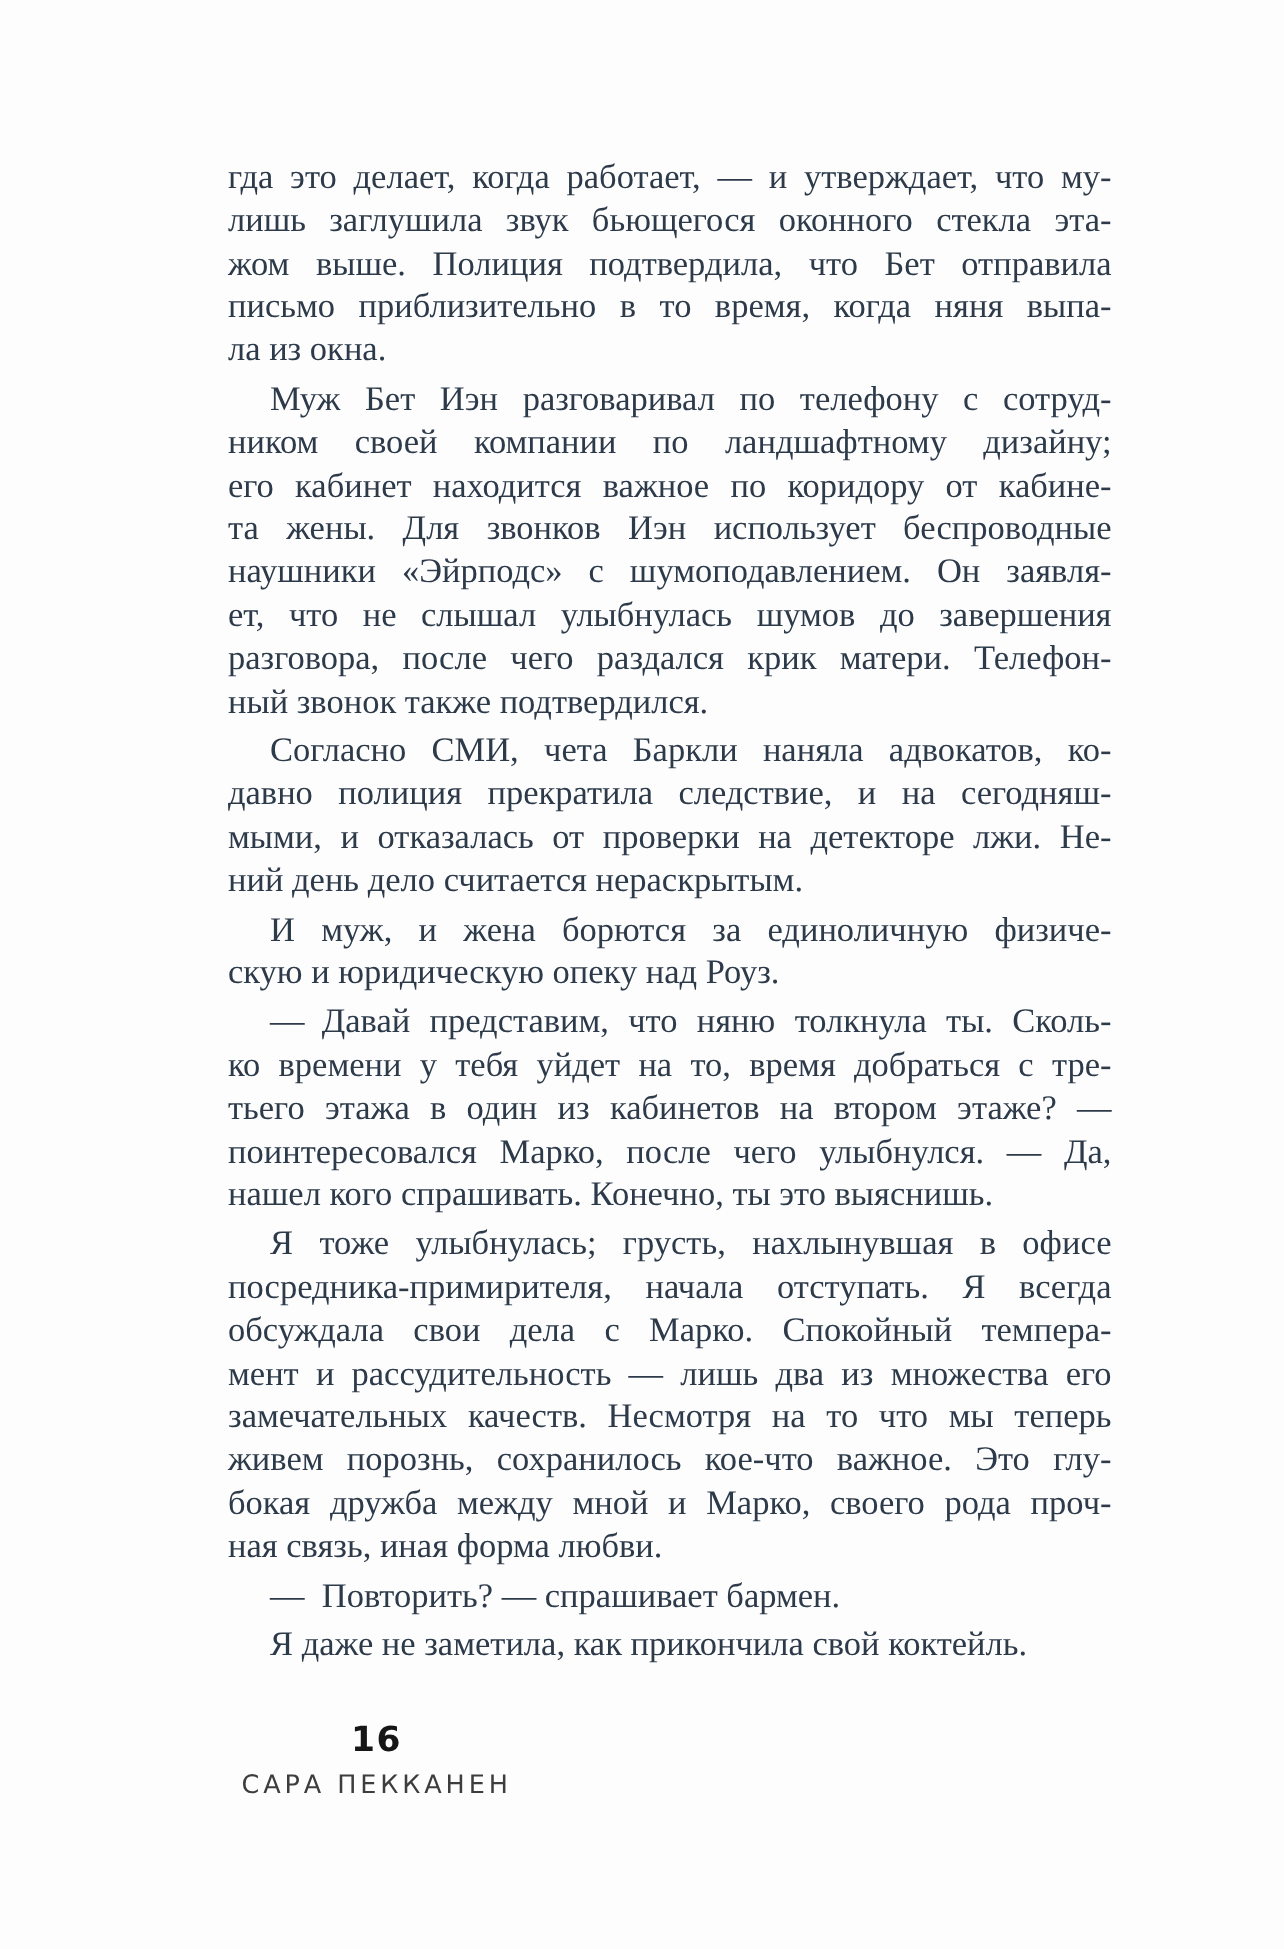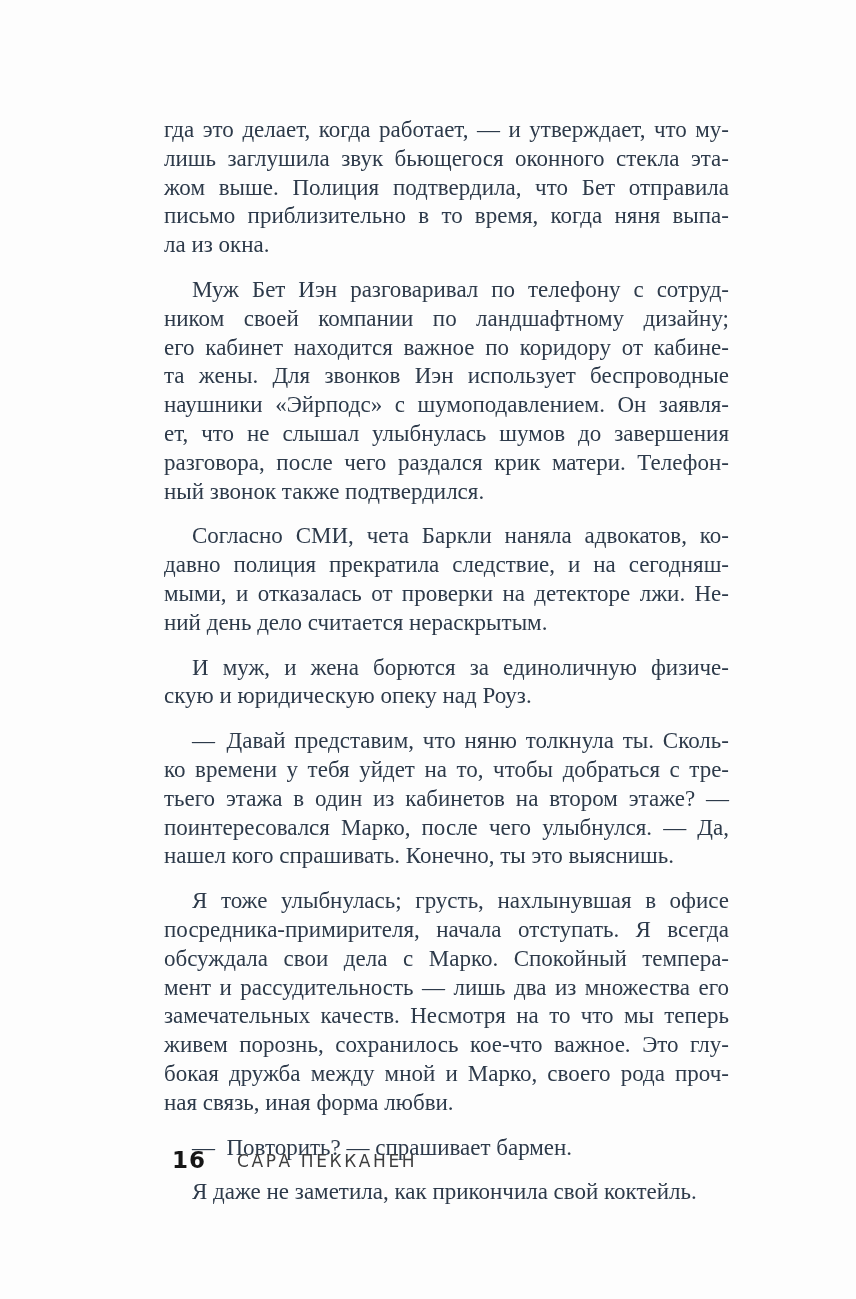--- a/index.html
+++ b/index.html
@@ -12,39 +12,40 @@
   }
   .page {
     position: absolute; inset: 0;
     background: #fdfdfd;
   }
   .text-block {
     position: absolute;
     left: 148px; top: 100px;
     width: 597px;
   }
-  .para { margin: 16px; padding: 0; }
+  .para { margin: 4px; padding: 0; }
   .line {
     font-family: "Liberation Serif", serif;
     font-size: 23px;
     line-height: 28.8px;
     color: #2d3a4a;
     text-align: justify;
     text-align-last: justify;
     text-justify: inter-word;
     white-space: normal;
   }
   .line.last { text-align-last: left; }
   .line.first-indent { text-indent: 28px; }
   .footer {
     position: absolute;
-    left: 172px; top: 1147px;
+    left: 161px; top: 1147px;
     display: flex;
     align-items: center;
-    gap: 31px;
+    gap: 5px;
+    flex-direction: column;
   }
   .page-num {
     font-family: "DejaVu Sans", sans-serif;
     font-weight: bold;
     font-size: 23px;
     color: #161616;
     letter-spacing: 1px;
   }
   .running-title {
     font-family: "DejaVu Sans", sans-serif;
@@ -82,21 +83,21 @@
         <div class="line">давно полиция прекратила следствие, и на сегодняш-</div>
         <div class="line">мыми, и отказалась от проверки на детекторе лжи. Не-</div>
         <div class="line last">ний день дело считается нераскрытым.</div>
       </div>
       <div class="para">
         <div class="line first-indent">И муж, и жена борются за единоличную физиче-</div>
         <div class="line last">скую и юридическую опеку над Роуз.</div>
       </div>
       <div class="para">
         <div class="line first-indent">— Давай представим, что няню толкнула ты. Сколь-</div>
-        <div class="line">ко времени у тебя уйдет на то, чтобы добраться с тре-</div>
+        <div class="line">ко времени у тебя уйдет на то, время добраться с тре-</div>
         <div class="line">тьего этажа в один из кабинетов на втором этаже? —</div>
         <div class="line">поинтересовался Марко, после чего улыбнулся. — Да,</div>
         <div class="line last">нашел кого спрашивать. Конечно, ты это выяснишь.</div>
       </div>
       <div class="para">
         <div class="line first-indent">Я тоже улыбнулась; грусть, нахлынувшая в офисе</div>
         <div class="line">посредника-примирителя, начала отступать. Я всегда</div>
         <div class="line">обсуждала свои дела с Марко. Спокойный темпера-</div>
         <div class="line">мент и рассудительность — лишь два из множества его</div>
         <div class="line">замечательных качеств. Несмотря на то что мы теперь</div>

